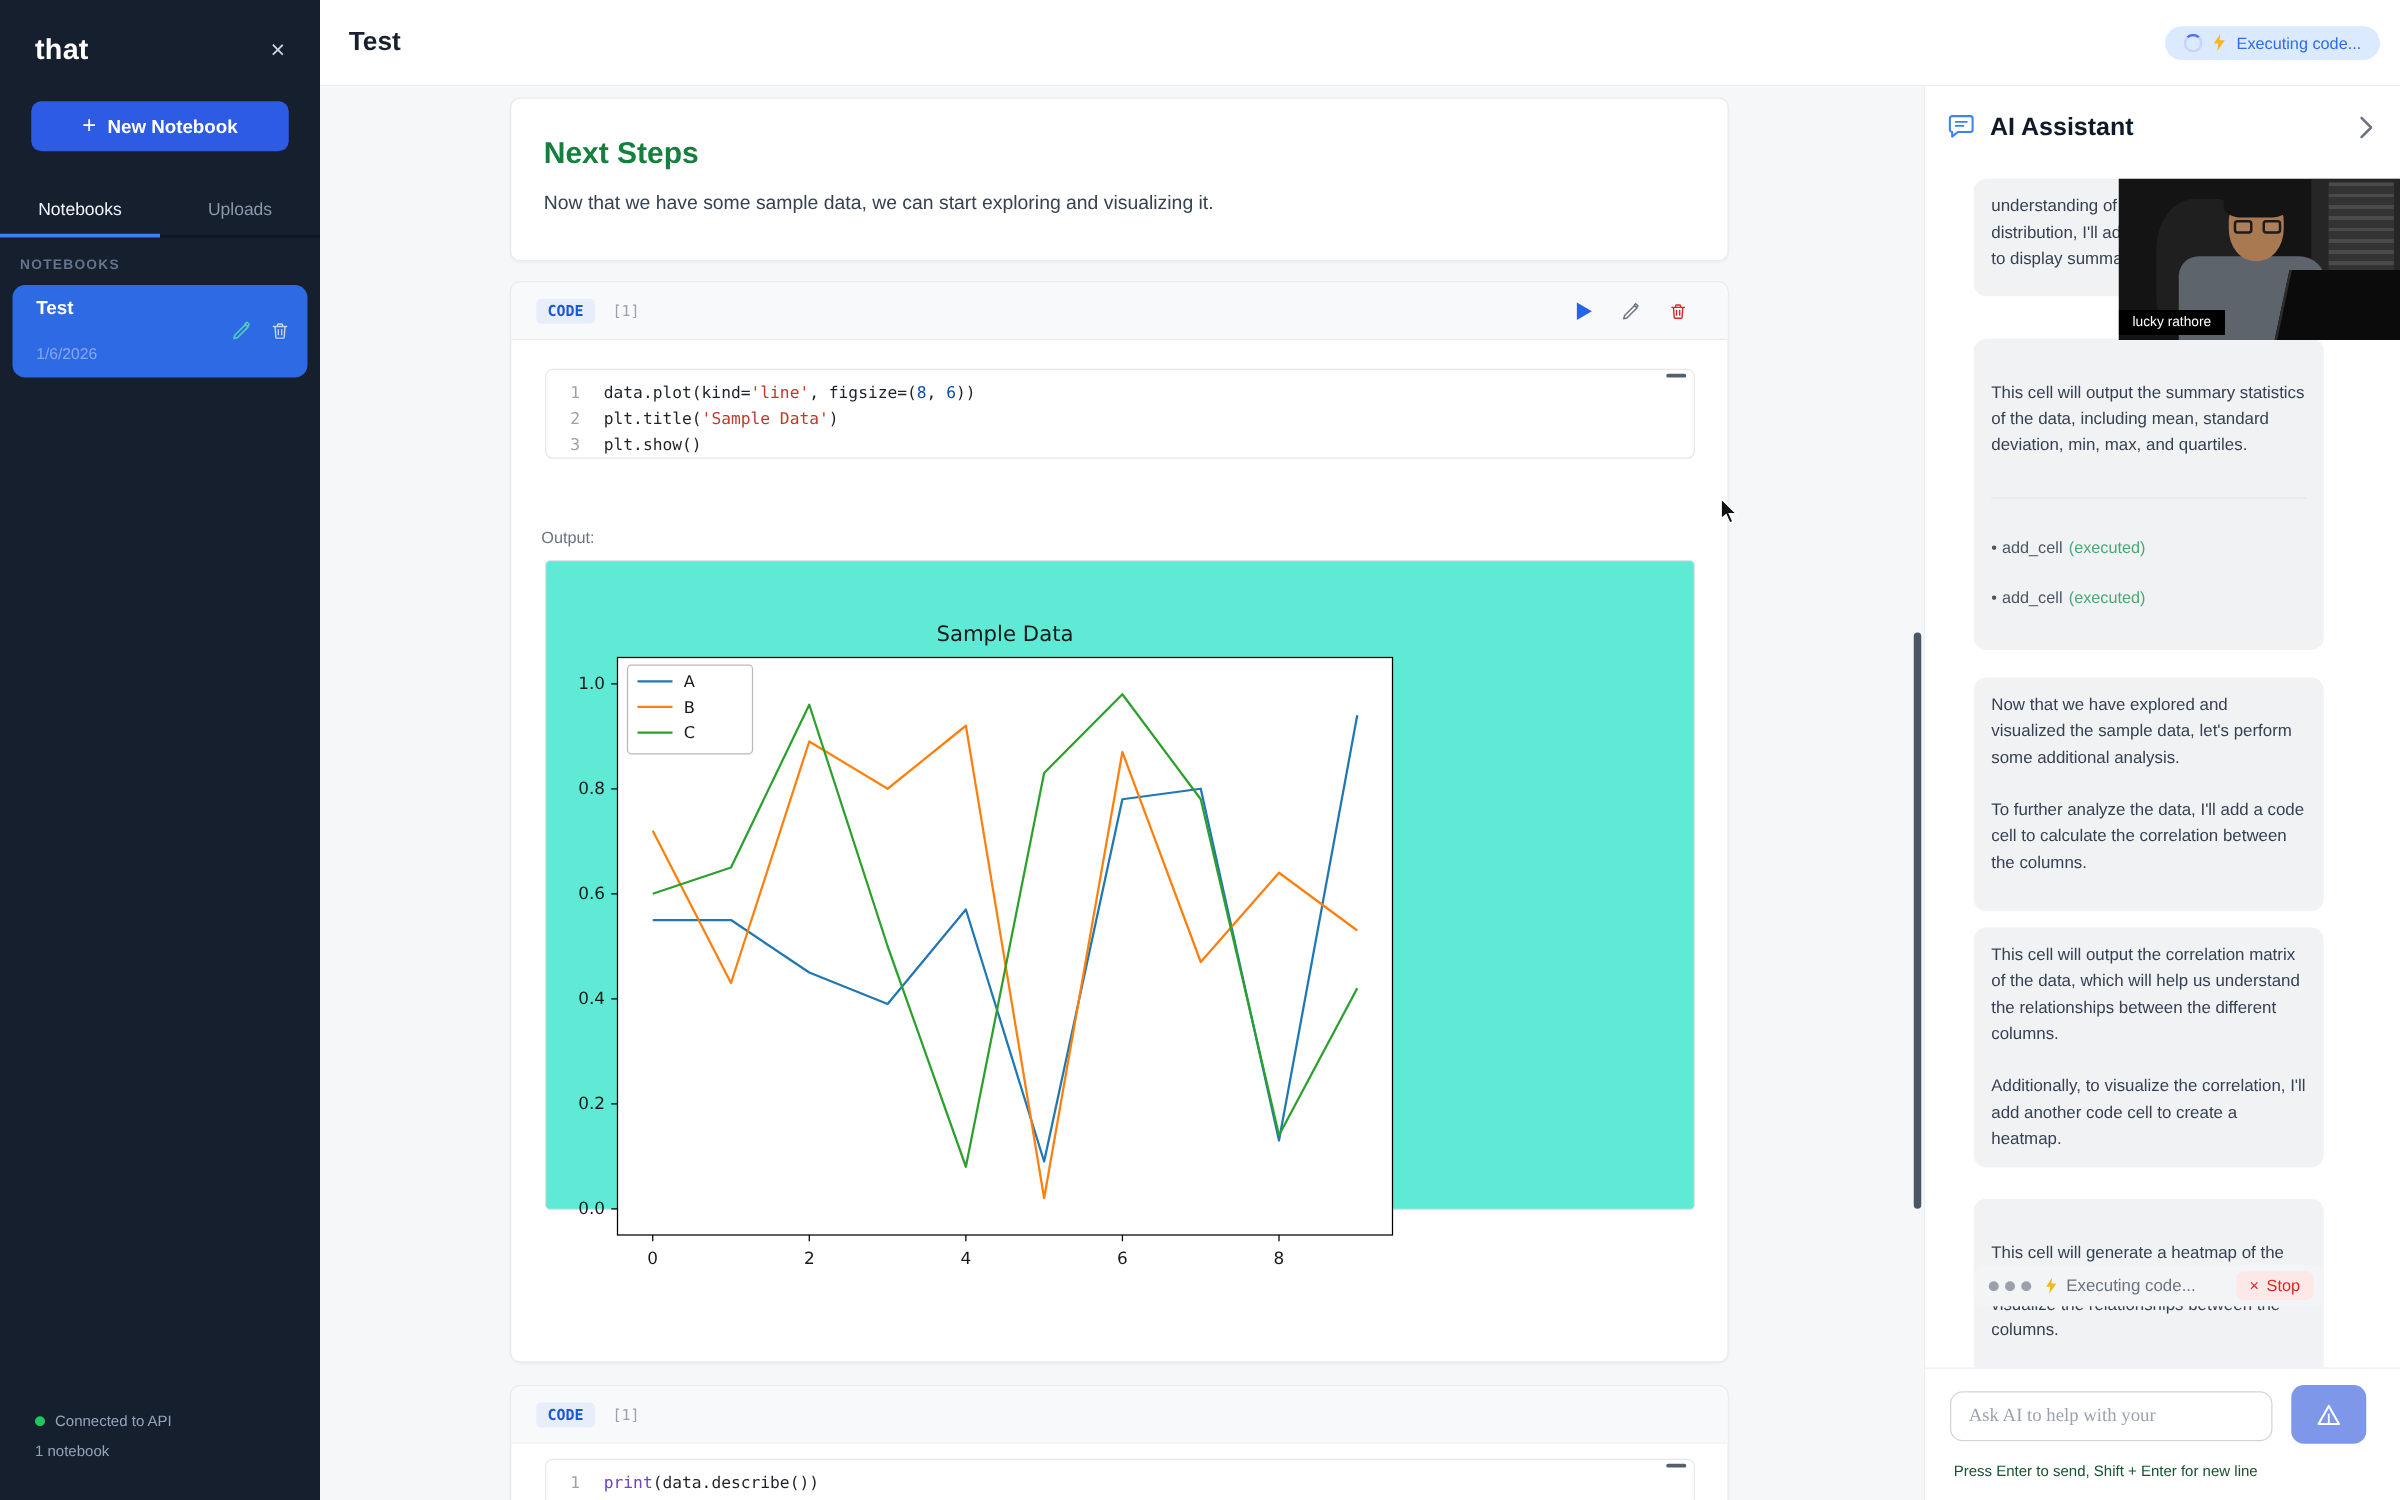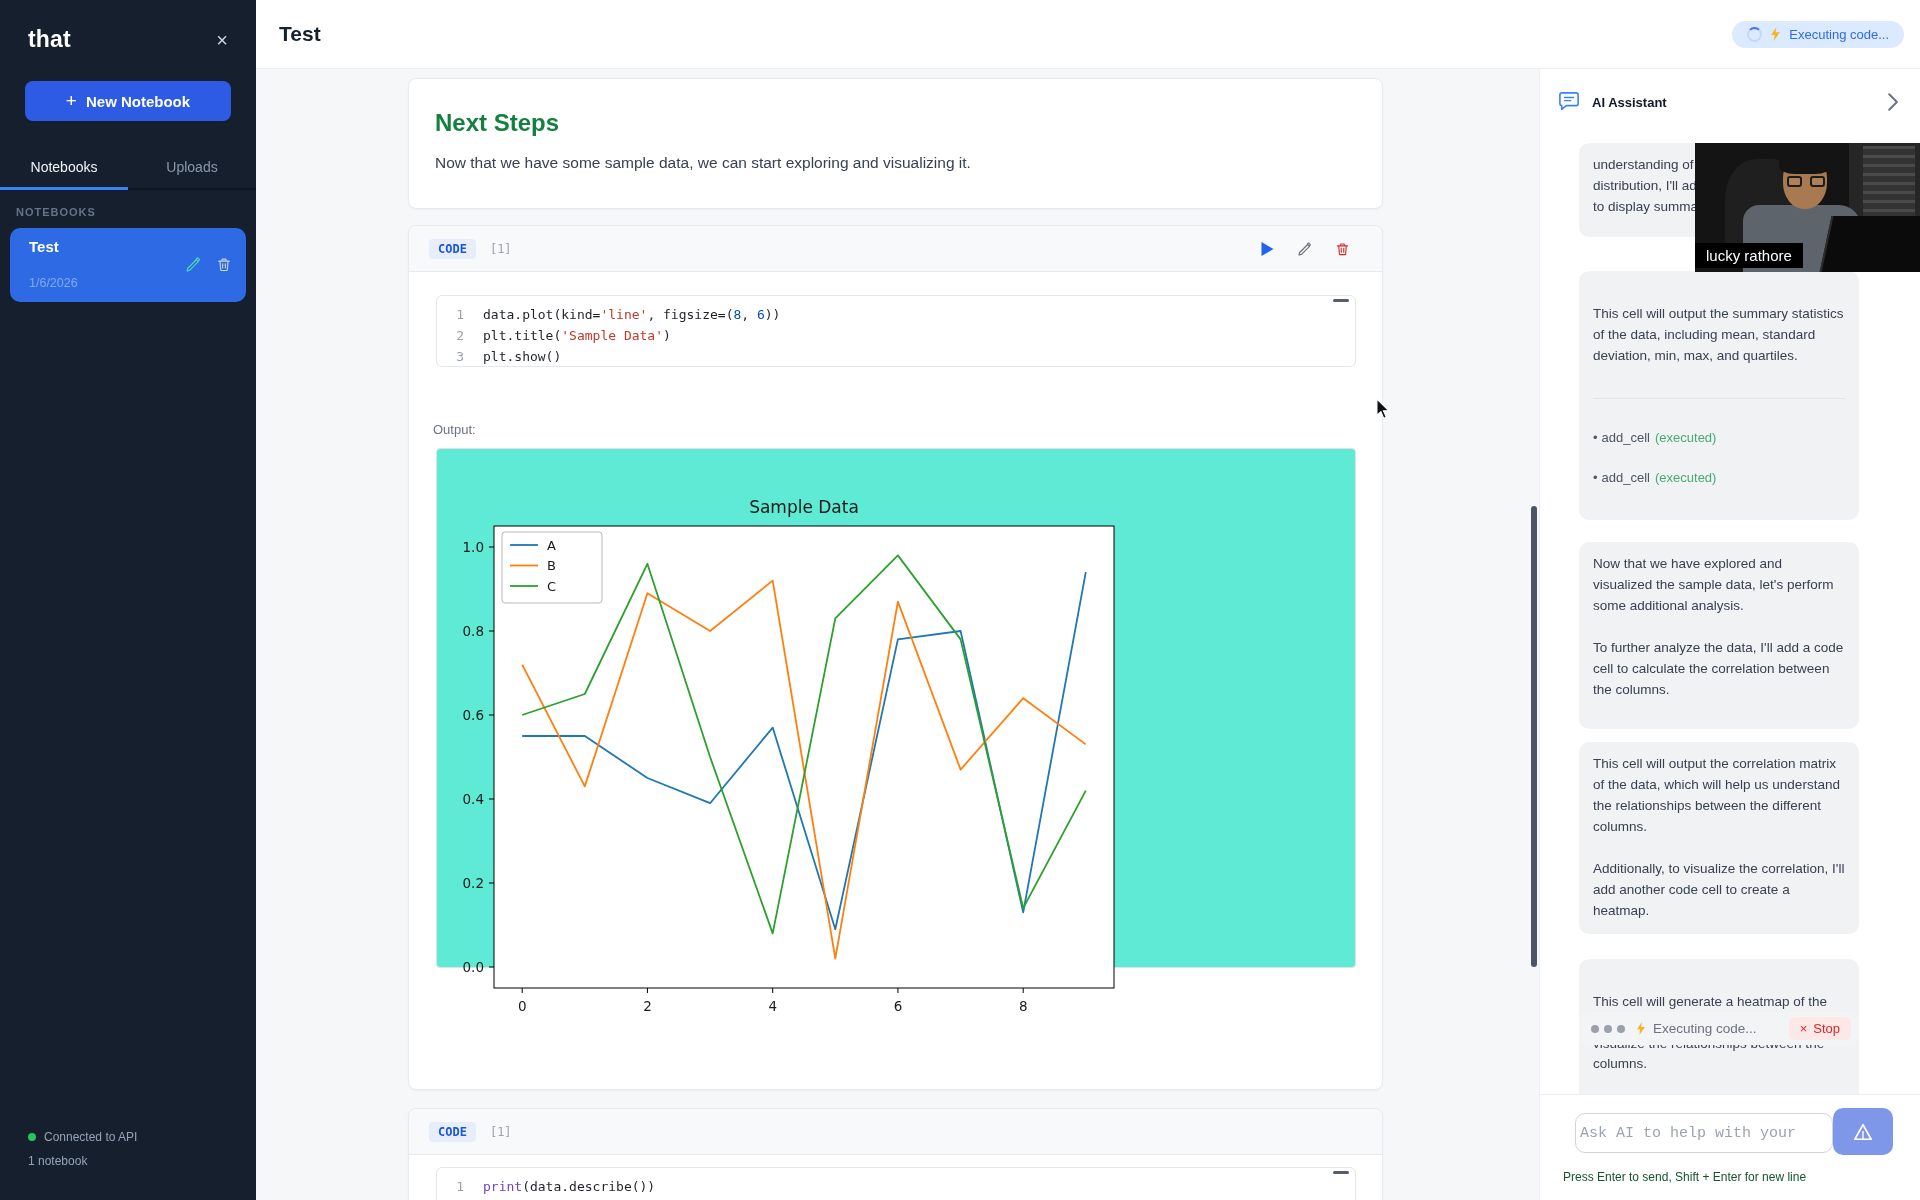--- a/index.html
+++ b/index.html
@@ -57,62 +57,62 @@
   .tok-str { color:#c0392b; }
   .tok-num { color:#0550ae; }
   .tok-kw  { color:#6f42c1; }
   .output-label { position:absolute; left:24px; font-size:13px; color:#6b7280; }
   .output-box { position:absolute; left:27px; top:222px; width:920px; height:520px; border:1px solid #dfe3e8; border-radius:4px; background:#5eead4; }
   .main-scrollthumb { position:absolute; right:2px; top:437px; width:6px; height:461px; background:#4b5563; border-radius:3px; }
 
   
   .rpanel { position:absolute; left:1539px; top:69px; width:381px; height:1131px; background:#ffffff; border-left:1px solid #eceef1; z-index:25; }
   .rp-head { height:66px; display:flex; align-items:center; padding:0 22px 0 18px; }
-  .rp-title { font-size:13px; font-weight:bold; color:#111827; margin-left:12px; }
+  .rp-title { font-size:20px; font-weight:bold; color:#111827; margin-left:12px; }
   .rp-chev { margin-left:auto; }
   .rp-msgs { position:absolute; left:39px; top:74px; width:280px; }
   .msg { background:#f1f2f4; border-radius:10px; padding:12px 14px; font-size:13.5px; line-height:1.55; color:#374151; white-space:pre-line; }
   .msg .divider { border-top:1px solid #e3e5e9; margin:10px 0 8px 0; }
   .action-row { font-size:13px; line-height:1.5; white-space:normal; }
   .action-row .bdot { color:#4b5563; margin-right:4px; }
   .action-row .aname { color:#4b5563; }
   .action-row .astat { color:#47a974; margin-left:5px; }
   .m1 { min-height:94px; margin-bottom:34px; }
   .m2 { min-height:136px; margin-bottom:22px; }
   .m3 { min-height:187px; margin-bottom:13px; }
   .m4 { min-height:190px; margin-bottom:25px; }
   .m5 { min-height:145px; }
   .rp-status { position:absolute; left:39px; top:943px; width:280px; height:33px; background:#f3f4f6; border-radius:8px;
                display:flex; align-items:center; gap:7px; padding:0 8px 0 12px; }
   .gdots { display:flex; gap:5px; margin-right:4px; }
   .gdots i { width:8px; height:8px; border-radius:50%; background:#9aa1ab; }
   .rp-status .label { color:#6b7280; font-size:13.5px; }
   .stop-btn { margin-left:auto; background:#fde8e8; border:none; border-radius:6px; padding:4px 11px; color:#e02424; font-size:13px; display:flex; align-items:center; gap:6px; cursor:pointer; }
   .rp-input-area { position:absolute; left:0; bottom:0; width:381px; height:106px; border-top:1px solid #eceef1; background:#fff; padding:18px 0 0 20px; }
-  .ask-input { position:absolute; left:20px; top:18px; width:258px; height:40px; border:1px solid #d1d5db; border-radius:10px; padding:0 4px;
-               font-size:15px; color:#374151; font-family:Liberation Mono, monospace;margin-left:15px; }
+  .ask-input { position:absolute; left:20px; top:18px; width:258px; height:40px; border:1px solid #d1d5db; border-radius:10px; padding:0 14px;
+               font-size:15px; color:#374151; font-family:Liberation Serif, serif; }
   .ask-input::placeholder { color:#9ca3af; }
   .send-btn { position:absolute; left:293px; top:13px; width:60px; height:47px; background:#7e97e8; border:none; border-radius:10px;
               display:flex; align-items:center; justify-content:center; cursor:pointer; }
   .rp-hint { position:absolute; left:23px; top:75px; font-size:12px; color:#14532d; }
 
   
   .video { position:absolute; left:155px; top:74px; width:226px; height:129px; background:#141414; overflow:hidden; z-index:40; }
   .v-wall { position:absolute; right:0; top:0; width:72px; height:86px; background:#262626; }
   .v-poster { position:absolute; right:6px; top:3px; width:52px; height:70px; background:#3a3a3a;
               background-image:repeating-linear-gradient(#4a4a4a 0 3px, #333 3px 9px); }
   .v-chair { position:absolute; left:30px; top:16px; width:78px; height:100px; background:#1f1f1f; border-radius:40% 40% 20% 20%; }
   .v-torso { position:absolute; left:48px; top:62px; width:118px; height:70px; background:#5d646c; border-radius:16px 22px 0 0; }
   .v-head { position:absolute; left:88px; top:12px; width:44px; height:54px; background:#a97a52; border-radius:42% 42% 48% 48%; }
   .v-hair { position:absolute; left:84px; top:5px; width:52px; height:26px; background:#141414; border-radius:50% 50% 30% 30%; }
   .v-glasses { position:absolute; left:92px; top:33px; width:38px; height:11px; }
   .v-glasses i { position:absolute; top:0; width:15px; height:11px; border:2px solid #1c1c1c; border-radius:3px; background:rgba(255,255,255,.06); }
   .v-glasses i.l { left:0; } .v-glasses i.r { right:0; }
   .v-laptop { position:absolute; right:-8px; bottom:-6px; width:104px; height:62px; background:#0b0b0b; transform:skewX(-12deg); border-left:2px solid #2c2c2c; }
-  .v-label { position:absolute; left:0; bottom:4px; background:#000; color:#fff; font-size:15px; padding:4px 11px; }
+  .v-label { position:absolute; left:0; bottom:4px; background:#000; color:#fff; font-size:11px; padding:4px 11px; }
 
   
   .cursor { position:absolute; left:1374px; top:398px; z-index:60; }
 </style>
 </head>
 <body>
 
 <div id="stage">
 
   <div class="sidebar">

